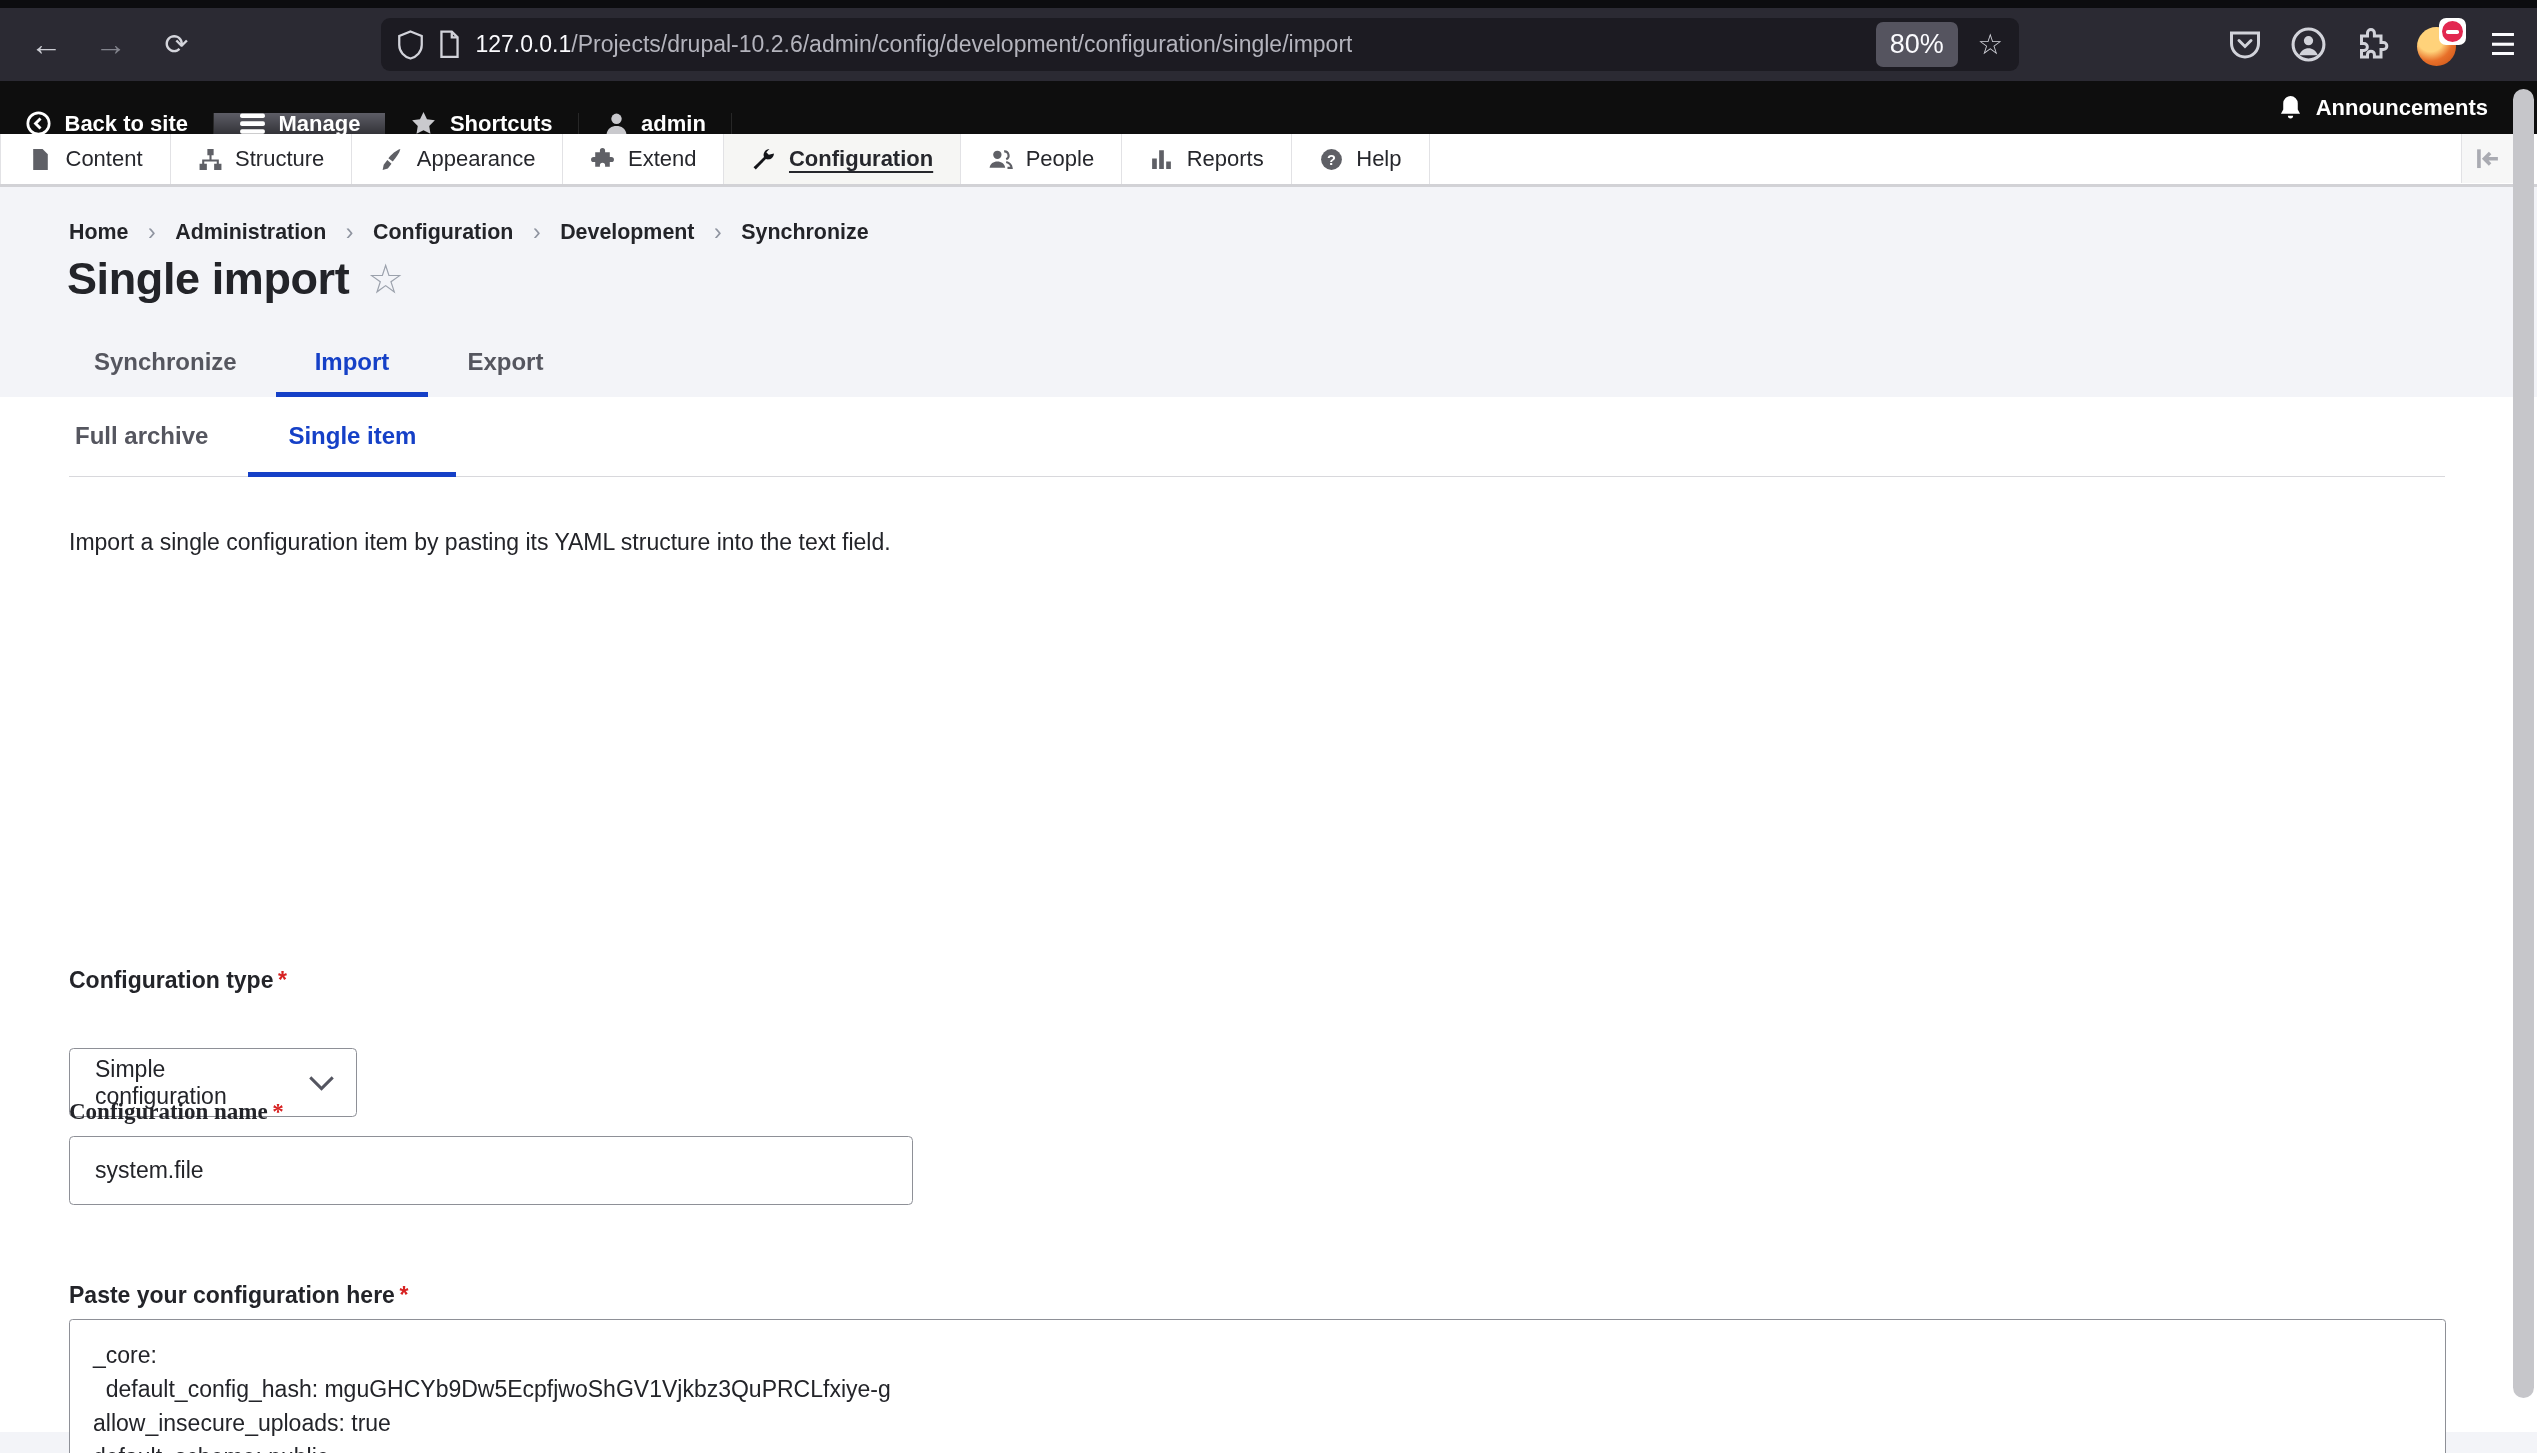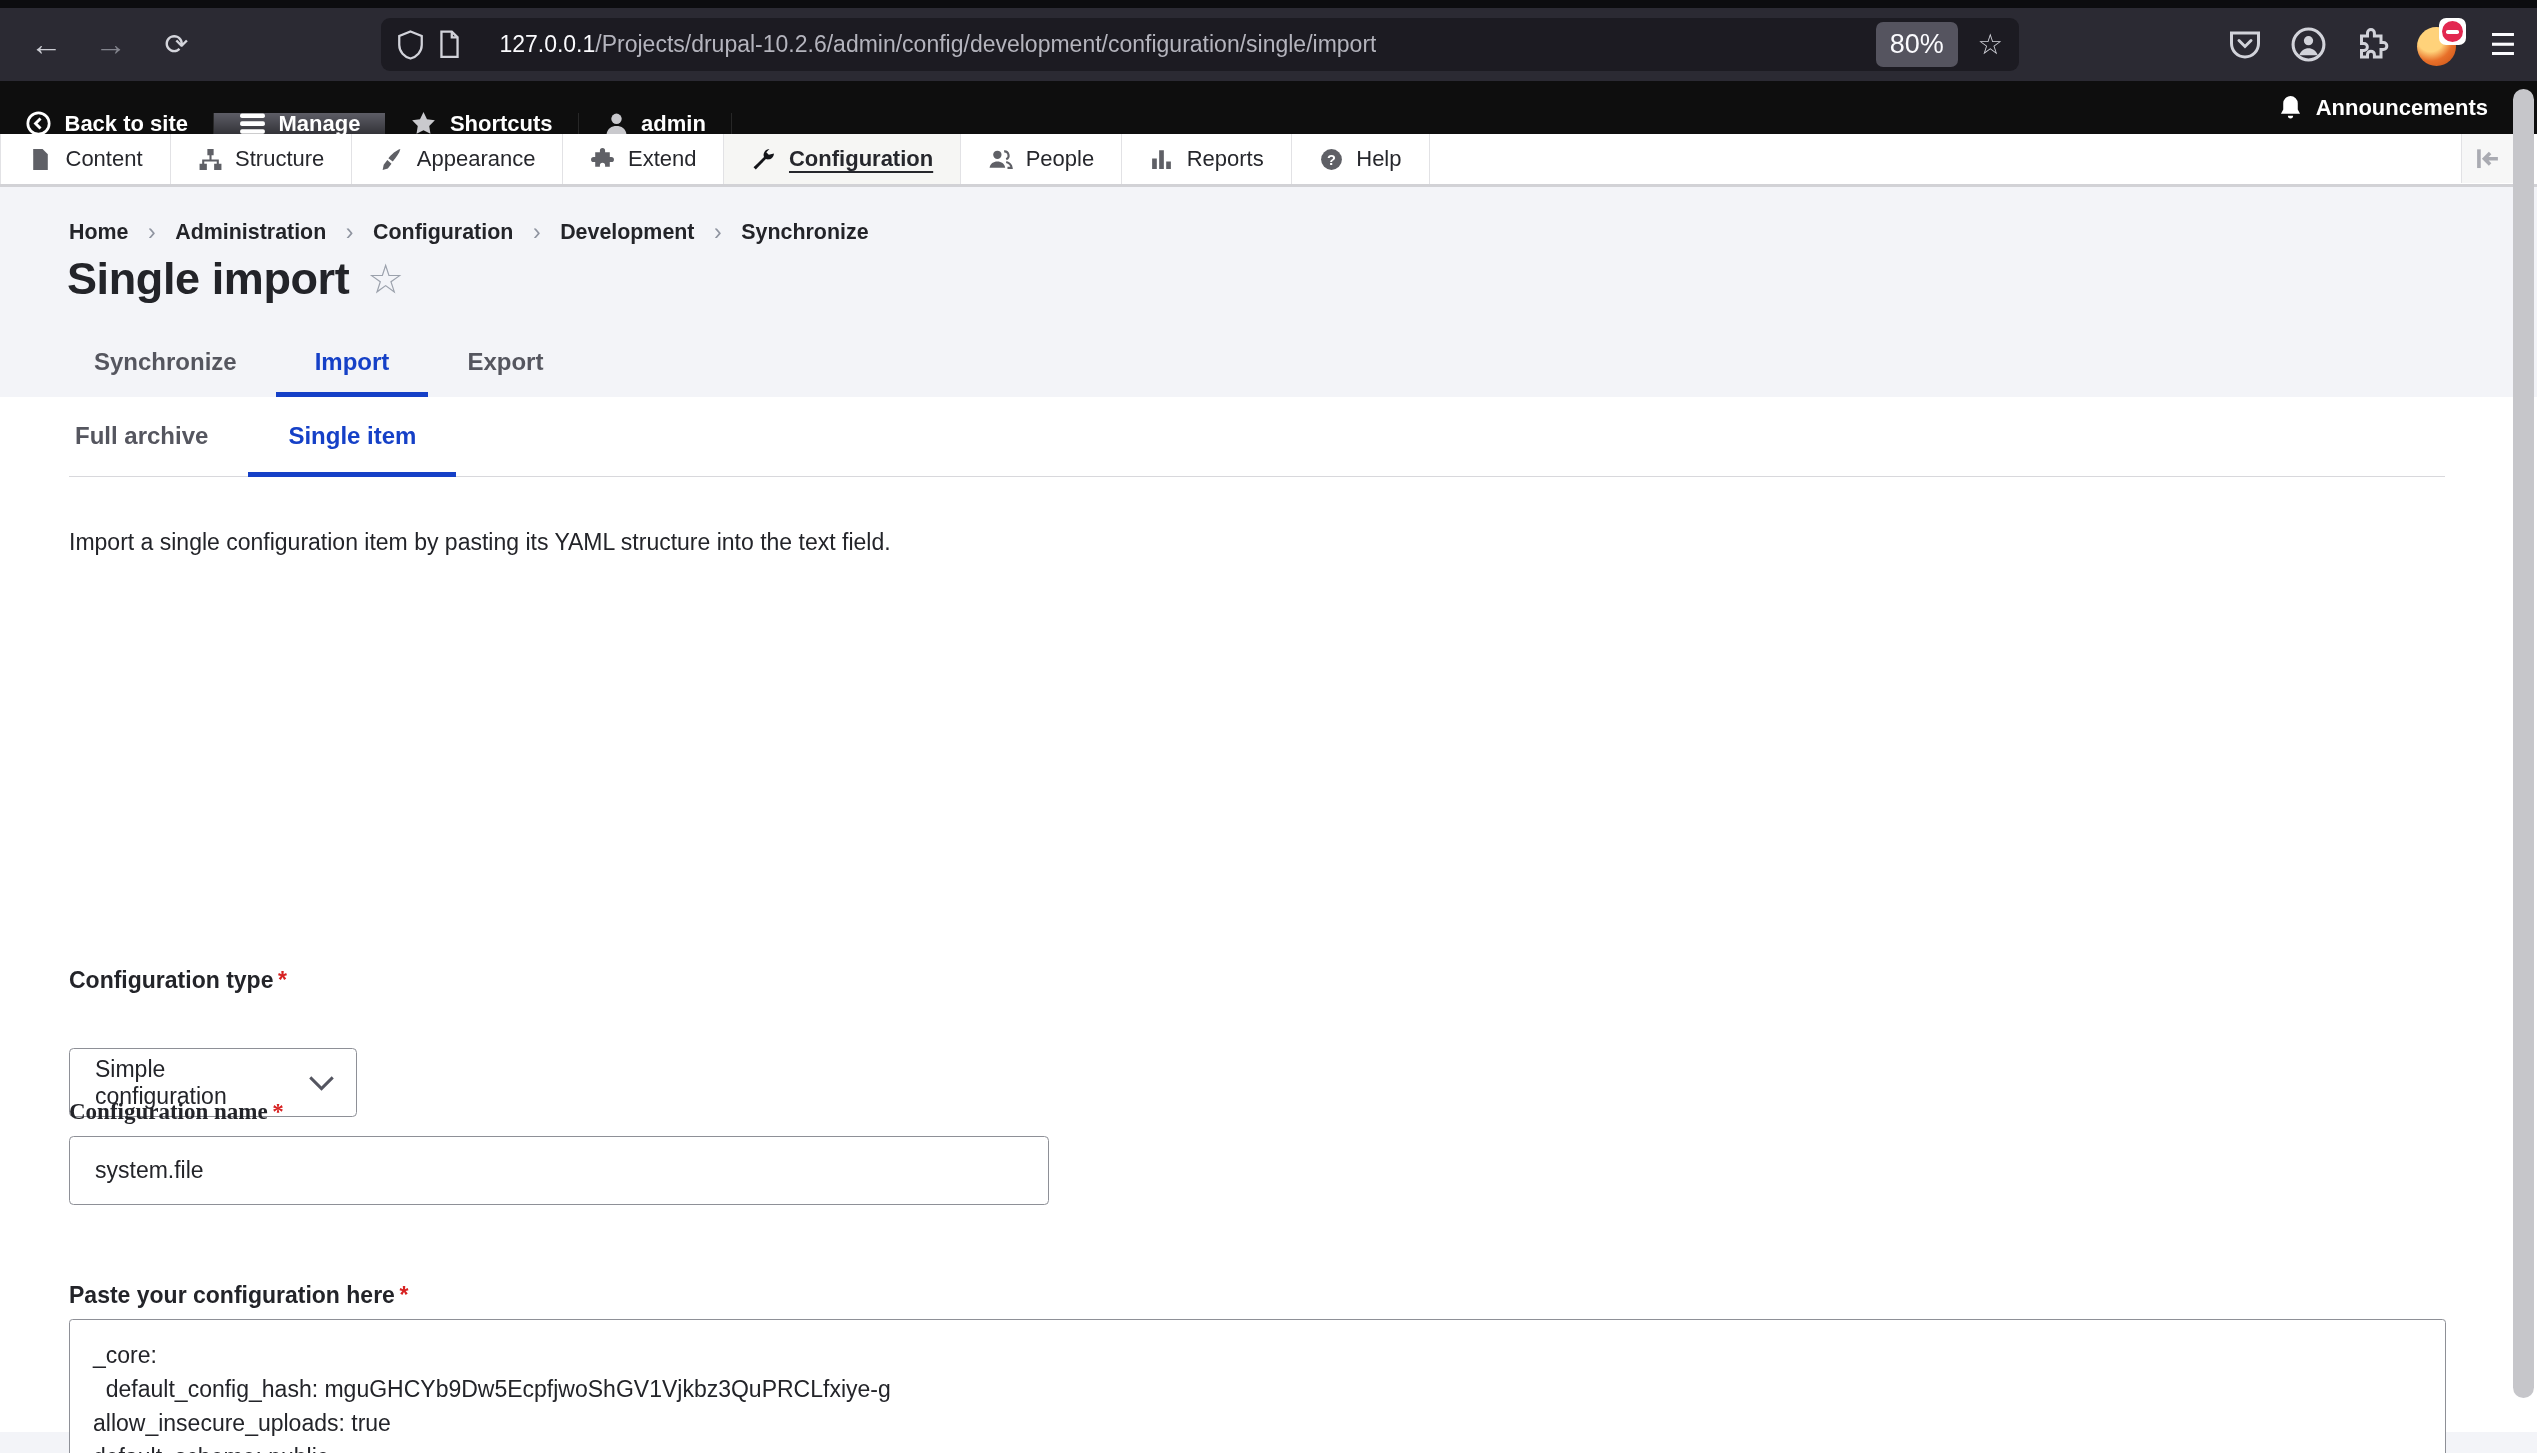--- a/index.html
+++ b/index.html
@@ -10,21 +10,21 @@
   .chrome { position:relative; width:100%; height:81px; background:#2b2a33; }
   .chrome-topstrip { position:absolute; top:0; left:0; right:0; height:8px; background:#0c0c0f; }
   .nav-ic { position:absolute; top:8px; height:73px; display:flex; align-items:center; justify-content:center;
             width:53px; font-size:32px; cursor:default; }
   .back { left:19.6px; color:#cbccd3; }
   .fwd { left:84px; color:#83848d; }
   .reload { left:150px; color:#d4d5dc; font-size:28.5px; }
   .urlbar { position:absolute; left:381px; top:18px; width:1638px; height:53px; background:#1c1b22;
             border-radius:9px; display:flex; align-items:center; padding:0 16px; gap:14.2px; }
   .urlbar svg { flex:0 0 auto; }
-  .url-text { font-size:23px; color:#b4b4bd; white-space:nowrap; overflow:hidden;margin-left:24px; }
+  .url-text { font-size:23px; color:#b4b4bd; white-space:nowrap; overflow:hidden; }
   .url-text .host { color:#fbfbfe; }
   .url-spacer { flex:1; }
   .zoom-badge { background:#55545f; color:#fbfbfe; font-size:27px; padding:7.1px 14.2px; border-radius:7.1px; }
   .url-star { color:#d2d3da; font-size:28.5px; margin-left:5.3px; }
   .chrome-right { position:absolute; right:21.4px; top:8px; height:73px; display:flex; align-items:center; gap:27px; }
   .fox-wrap { position:relative; width:46px; height:46px; }
   .fox-circle { position:absolute; left:0; bottom:1.8px; width:39px; height:39px; border-radius:50%;
                 background:radial-gradient(circle at 35% 30%, #ffd27a 0 35%, #e8702a 60%, #c54e12 100%); }
   .fox-badge { position:absolute; right:-3.6px; top:-3.6px; width:27px; height:27px; background:#fff; border-radius:7.1px; }
   .fox-badge::after { content:""; position:absolute; left:2.7px; top:2.7px; width:21.4px; height:21.4px; border-radius:50%;
@@ -77,21 +77,21 @@
   .field-label { position:absolute; left:69px; font-size:23px; font-weight:700; color:#232429; }
   .req { color:#d72222; margin-left:4.5px; font-weight:700; }
 
   .lbl-type { top:570px; }
   .select-box { position:absolute; left:69px; top:607px; width:288px; height:69px; background:#fff;
                 border:0.9px solid #8e9097; border-radius:4.5px; display:flex; align-items:center;
                 padding:0 21.4px 0 25px; gap:16px;margin-top:44px; }
   .select-box .sel-val { font-size:23px; color:#232429; flex:1; }
 
   .lbl-name { top:702px;font-family:Liberation Serif, serif; }
-  .text-input { position:absolute; left:69px; top:739px; width:980px; height:69px; border:0.9px solid #8e9097;
+  .text-input { position:absolute; left:69px; top:739px; width:844px; height:69px; border:0.9px solid #8e9097;
                 border-radius:4.5px; font-size:23px; color:#232429; padding:0 25px;
                 font-family:"Liberation Sans","DejaVu Sans",sans-serif; background:#fff; }
   .field-desc { position:absolute; left:69px; top:824px; font-size:20.5px; color:#55565b; }
 
   .lbl-paste { top:885px; }
   .ta-wrap { position:absolute; left:69px; top:922px; width:2377px; height:281px; }
   .ta-wrap textarea { width:100%; height:100%; border:0.9px solid #8e9097; border-radius:3.6px; resize:none;
                       font-family:"Liberation Sans","DejaVu Sans",sans-serif; font-size:23px; line-height:34px;
                       color:#232429; padding:18px 23px; background:#fff; overflow:hidden; }
 

